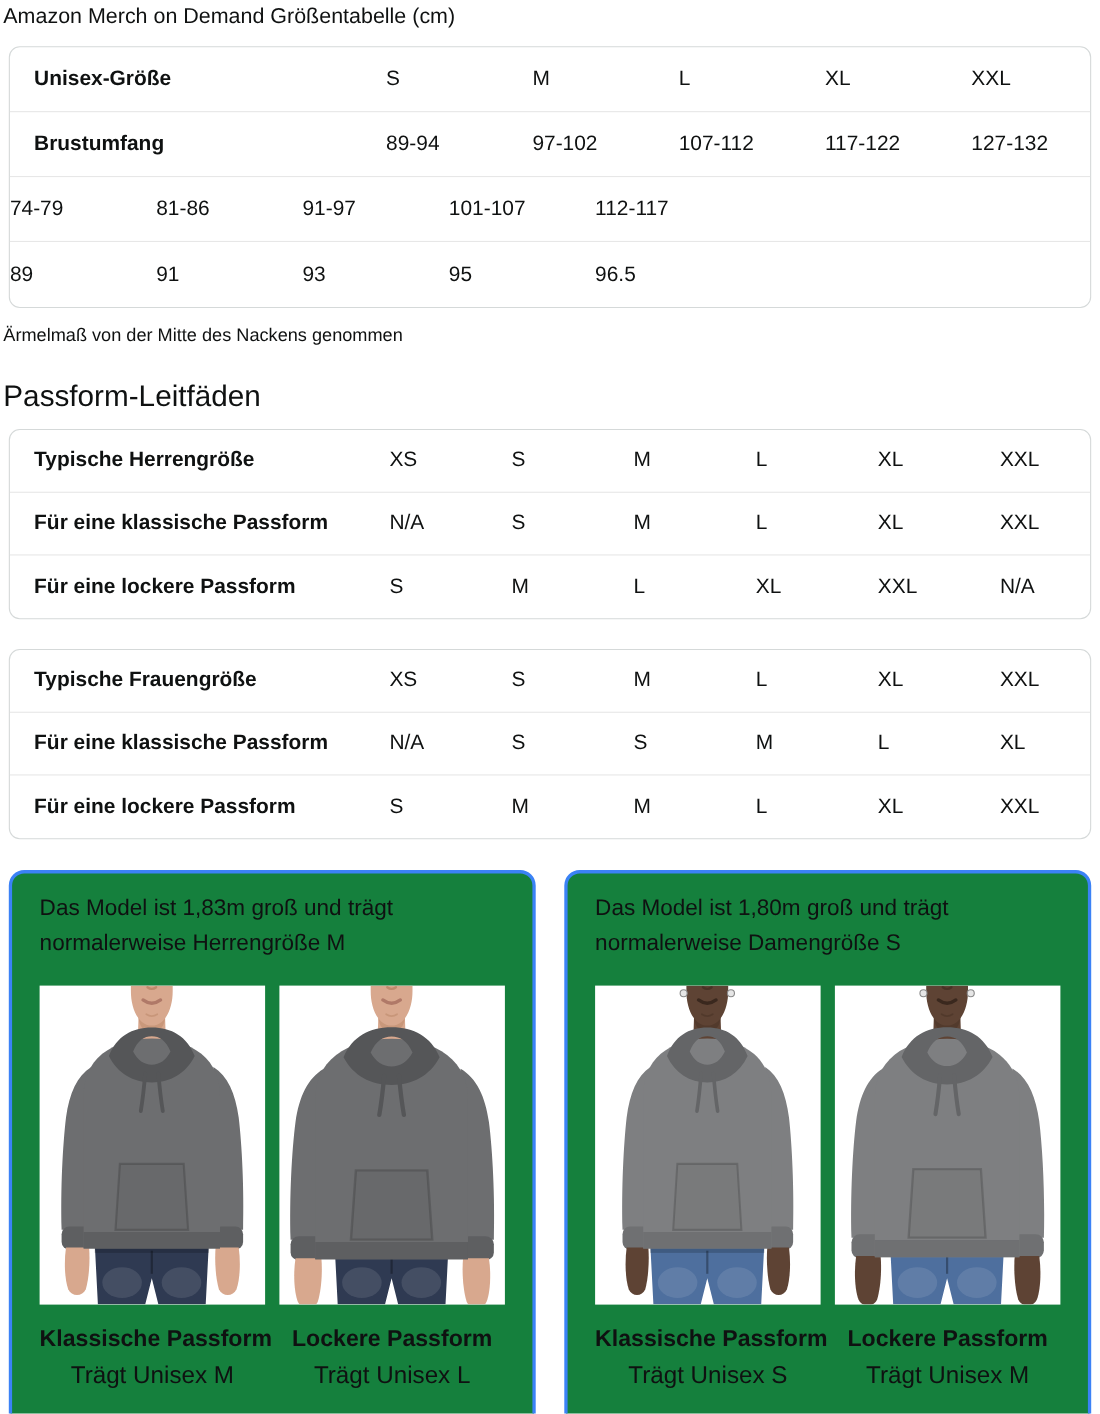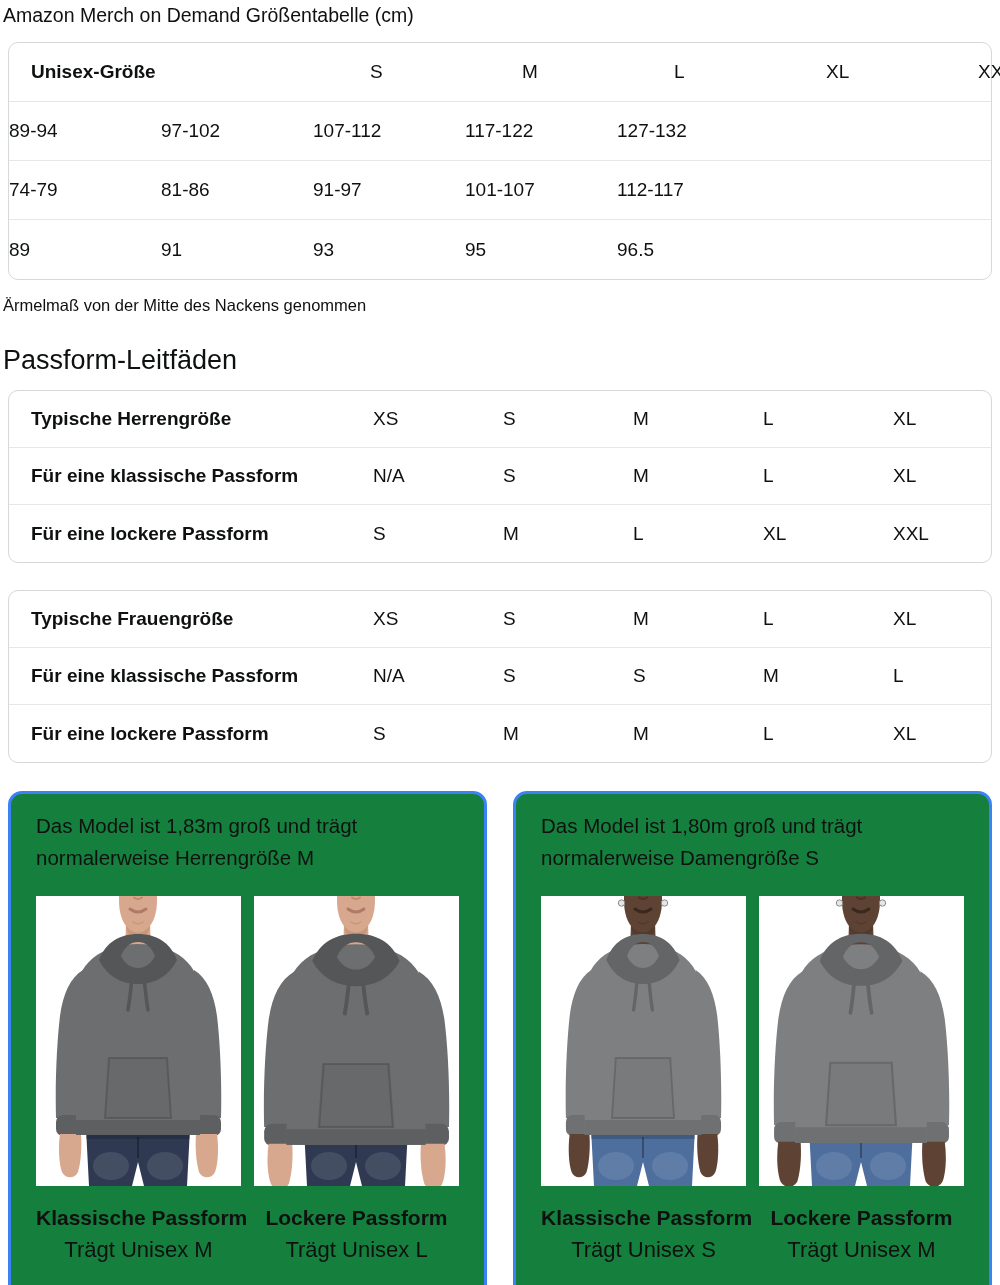--- a/index.html
+++ b/index.html
@@ -8,21 +8,21 @@
     width:1000px; height:1285px; overflow:hidden;
     color:#0F1111;
     font-family:"Liberation Sans","DejaVu Sans",sans-serif;
   }
   .page { position:relative; width:1000px; height:1285px; }
 
   .page-title { font-size:19.5px; font-weight:400; line-height:24px; margin:3px 0 0 3px; }
 
   
   .chart-table { margin:15px 8px 0 8px; border:1px solid #D5D9D9; border-radius:10px; background:#fff; }
-  .trow { display:flex; align-items:center; height:59px; border-bottom:1px solid #E7E7E7;gap:19px; }
+  .trow { display:flex; align-items:center; height:59px; border-bottom:1px solid #E7E7E7; }
   .trow:last-child { border-bottom:none; }
   .tlabel { flex:0 0 342px; padding-left:22px; font-weight:700; font-size:19px; }
   .tcell { font-size:19px; }
   .size-table .tcell { flex:0 0 133px; }
   .size-table .tcell:last-child { flex:1 1 auto; }
   .fit-table .tlabel { flex-basis:345px; }
   .fit-table .tcell { flex:0 0 111px; }
   .fit-table .tcell:last-child { flex:1 1 auto; }
   .fit-table .trow { height:57px; }
   .sleeve-note { font-size:16.5px; margin:16px 0 0 3px; }
@@ -105,20 +105,21 @@
   <section class="chart-table size-table">
     <div class="trow">
       <div class="tlabel">Unisex-Größe</div>
       <div class="tcell">S</div>
       <div class="tcell">M</div>
       <div class="tcell">L</div>
       <div class="tcell">XL</div>
       <div class="tcell">XXL</div>
     </div>
     <div class="trow">
+      <div class="tlabel">Brustumfang</div>
       <div class="tcell">89-94</div>
       <div class="tcell">97-102</div>
       <div class="tcell">107-112</div>
       <div class="tcell">117-122</div>
       <div class="tcell">127-132</div>
     </div>
     <div class="trow">
       <div class="tcell">74-79</div>
       <div class="tcell">81-86</div>
       <div class="tcell">91-97</div>

